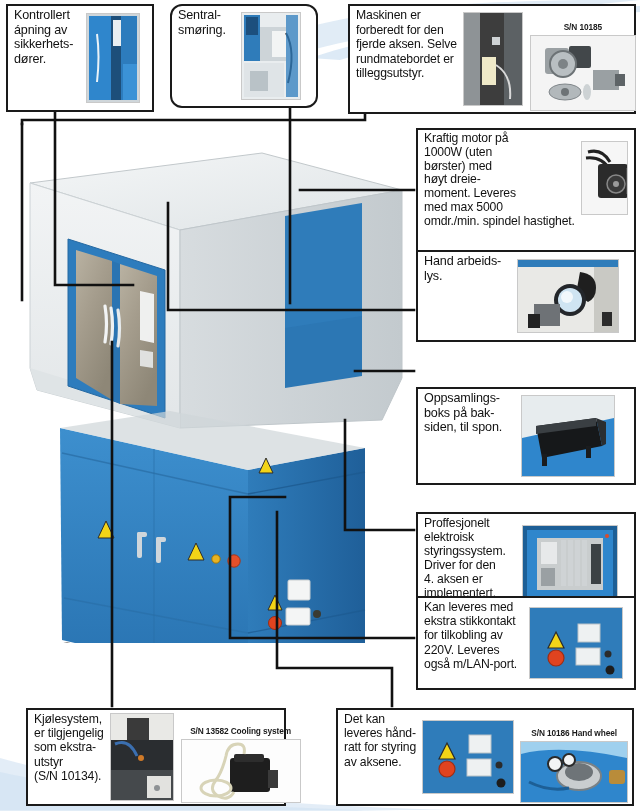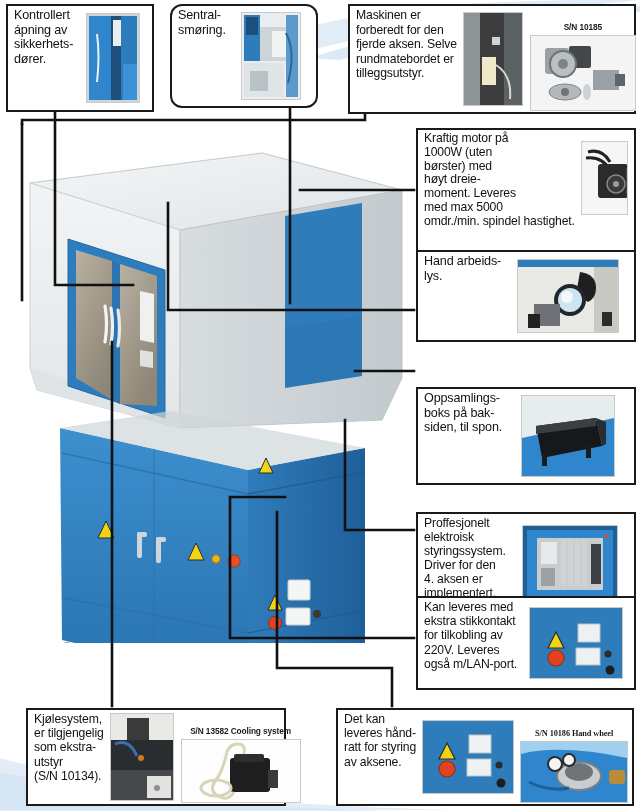--- a/index.html
+++ b/index.html
@@ -432,21 +432,21 @@
           <rect width="90" height="72" fill="#2f7cba"></rect>
           <polygon points="24,22 32,38 16,38" fill="#f2d417" stroke="#2c2c2c" stroke-width="1.2"></polygon>
           <circle cx="24" cy="48" r="8" fill="#e0431f" stroke="#9e2d14" stroke-width="1.2"></circle>
           <rect x="46" y="14" width="22" height="18" fill="#eef1f2" stroke="#b9c2c7"></rect>
           <rect x="44" y="38" width="24" height="17" fill="#eef1f2" stroke="#b9c2c7"></rect>
           <circle cx="76" cy="44" r="3.5" fill="#2b2b2b"></circle>
           <circle cx="78" cy="62" r="4.5" fill="#1d1d1d"></circle>
         </svg>
       </div>
     </div>
-    <div class="sncol" style="flex:0 0 108px;font-family:Liberation Serif, serif;">
+    <div class="sncol" style="flex:0 0 108px;">
       <div class="sn">S/N 10186 Hand wheel</div>
       <div class="thumb" style="width:106px;height:60px;">
         <svg width="106" height="60" viewBox="0 0 106 60">
           <rect width="106" height="60" fill="#2f86cc"></rect>
           <path d="M0,12 q40,-10 106,4 L106,0 L0,0 Z" fill="#9fd0ee"></path>
           <ellipse cx="58" cy="34" rx="22" ry="14" fill="#c9cdcf" stroke="#7a8185" stroke-width="2"></ellipse>
           <ellipse cx="58" cy="30" rx="14" ry="9" fill="#6e7478"></ellipse>
           <circle cx="34" cy="22" r="7" fill="#f2f4f5" stroke="#2a2a2a" stroke-width="2"></circle>
           <circle cx="48" cy="18" r="6" fill="#f2f4f5" stroke="#2a2a2a" stroke-width="2"></circle>
           <rect x="88" y="28" width="16" height="14" rx="3" fill="#b98c3a"></rect>

